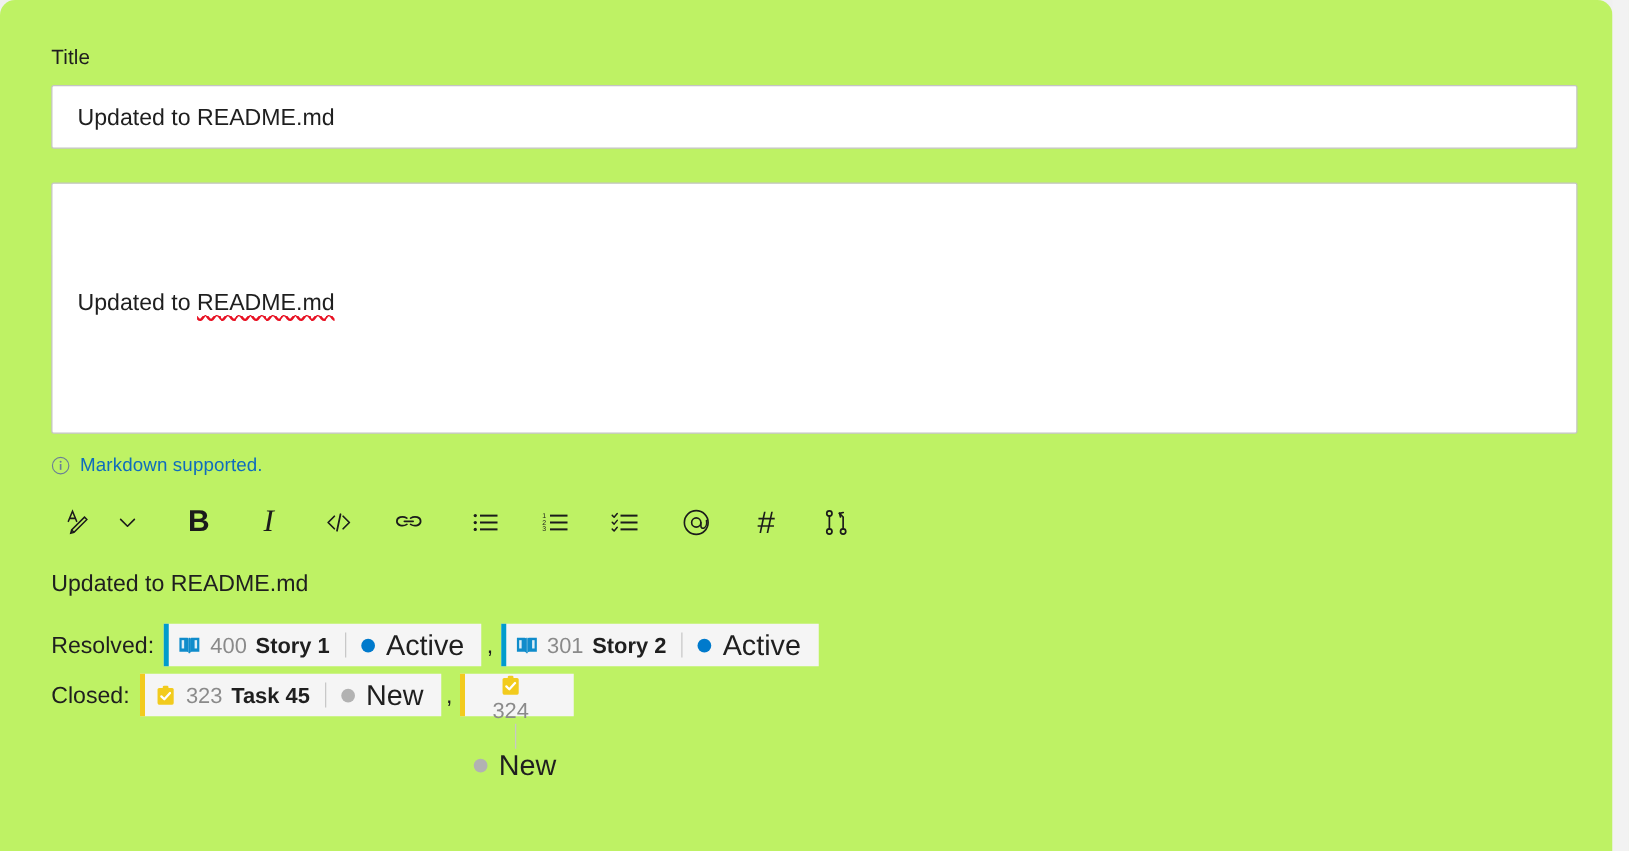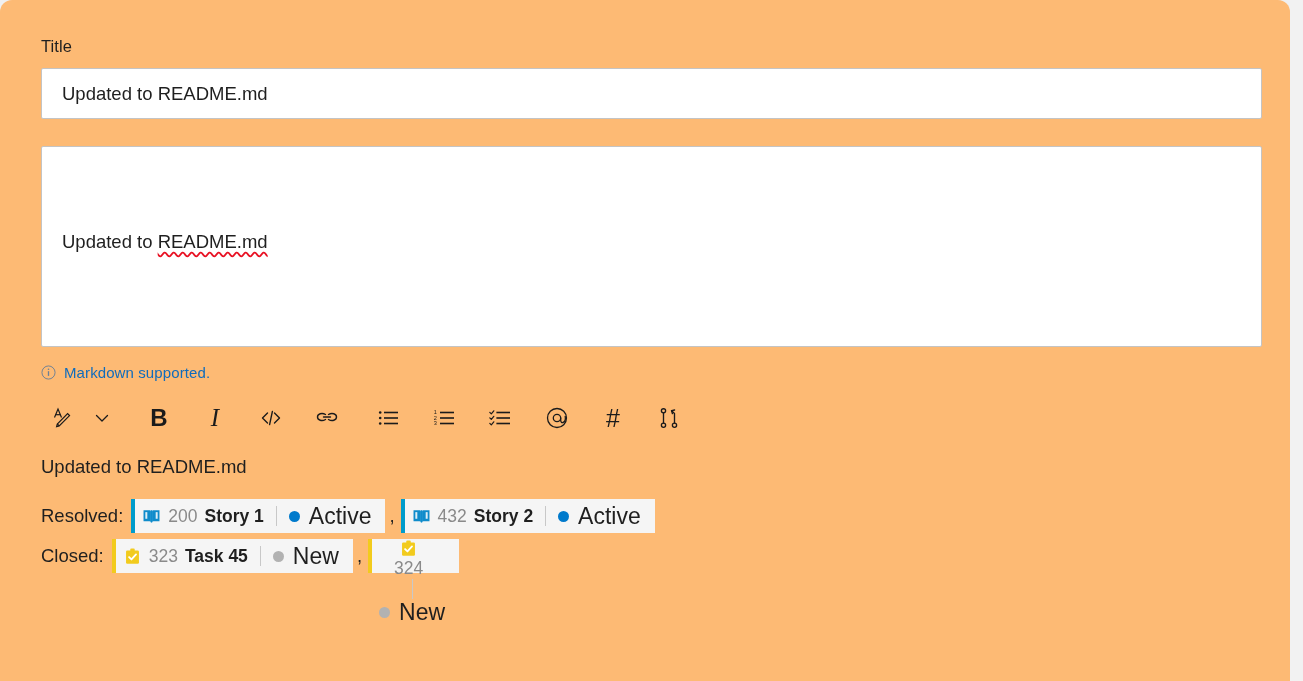--- a/index.html
+++ b/index.html
@@ -12,21 +12,21 @@
     overflow: hidden;
     background: #f0f0f0;
     font-family: "Liberation Sans", sans-serif;
   }
   .page-card {
     position: absolute;
     left: 0;
     top: 0;
     width: 1290px;
     height: 681px;
-    background: #fdba74;
+    background: #bef264;
     border-top-left-radius: 12px;
     border-top-right-radius: 12px;
     overflow: hidden;
   }
   .right-gutter {
     position: absolute;
     left: 1290px;
     top: 0;
     width: 13px;
     height: 681px;
@@ -390,40 +390,40 @@
         <span class="wi-row-label">Resolved:</span>
 
         <a class="chip" style="border-left-color:#009CCC;">
           <svg class="chip-ico" viewBox="0 0 20 20">
             <path d="M1.6 3.4 h6.6 a1.2 1.2 0 0 1 1.2 1.2 v11.6 a1.6 1.6 0 0 0 -1.6 -1.1 h-6.2 z" fill="#0F8CCB"></path>
             <path d="M18.4 3.4 h-6.6 a1.2 1.2 0 0 0 -1.2 1.2 v11.6 a1.6 1.6 0 0 1 1.6 -1.1 h6.2 z" fill="#0F8CCB"></path>
             <rect x="9.4" y="3.4" width="1.2" height="13" fill="#0F8CCB"></rect>
             <rect x="3.5" y="5.4" width="2.1" height="7" fill="#ffffff" opacity="0.85"></rect>
             <rect x="14.4" y="5.4" width="2.1" height="7" fill="#ffffff" opacity="0.85"></rect>
           </svg>
-          <span class="chip-id">200</span>
+          <span class="chip-id">400</span>
           <span class="chip-title">Story 1</span>
           <span class="chip-sep"></span>
           <span class="chip-state">
             <span class="state-dot" style="background:#007ACC;"></span>
             <span class="state-label">Active</span>
           </span>
         </a>
 
         <span class="wi-comma">,</span>
 
         <a class="chip" style="border-left-color:#009CCC;">
           <svg class="chip-ico" viewBox="0 0 20 20">
             <path d="M1.6 3.4 h6.6 a1.2 1.2 0 0 1 1.2 1.2 v11.6 a1.6 1.6 0 0 0 -1.6 -1.1 h-6.2 z" fill="#0F8CCB"></path>
             <path d="M18.4 3.4 h-6.6 a1.2 1.2 0 0 0 -1.2 1.2 v11.6 a1.6 1.6 0 0 1 1.6 -1.1 h6.2 z" fill="#0F8CCB"></path>
             <rect x="9.4" y="3.4" width="1.2" height="13" fill="#0F8CCB"></rect>
             <rect x="3.5" y="5.4" width="2.1" height="7" fill="#ffffff" opacity="0.85"></rect>
             <rect x="14.4" y="5.4" width="2.1" height="7" fill="#ffffff" opacity="0.85"></rect>
           </svg>
-          <span class="chip-id">432</span>
+          <span class="chip-id">301</span>
           <span class="chip-title">Story 2</span>
           <span class="chip-sep"></span>
           <span class="chip-state">
             <span class="state-dot" style="background:#007ACC;"></span>
             <span class="state-label">Active</span>
           </span>
         </a>
       </div>
 
       <div class="wi-row">

